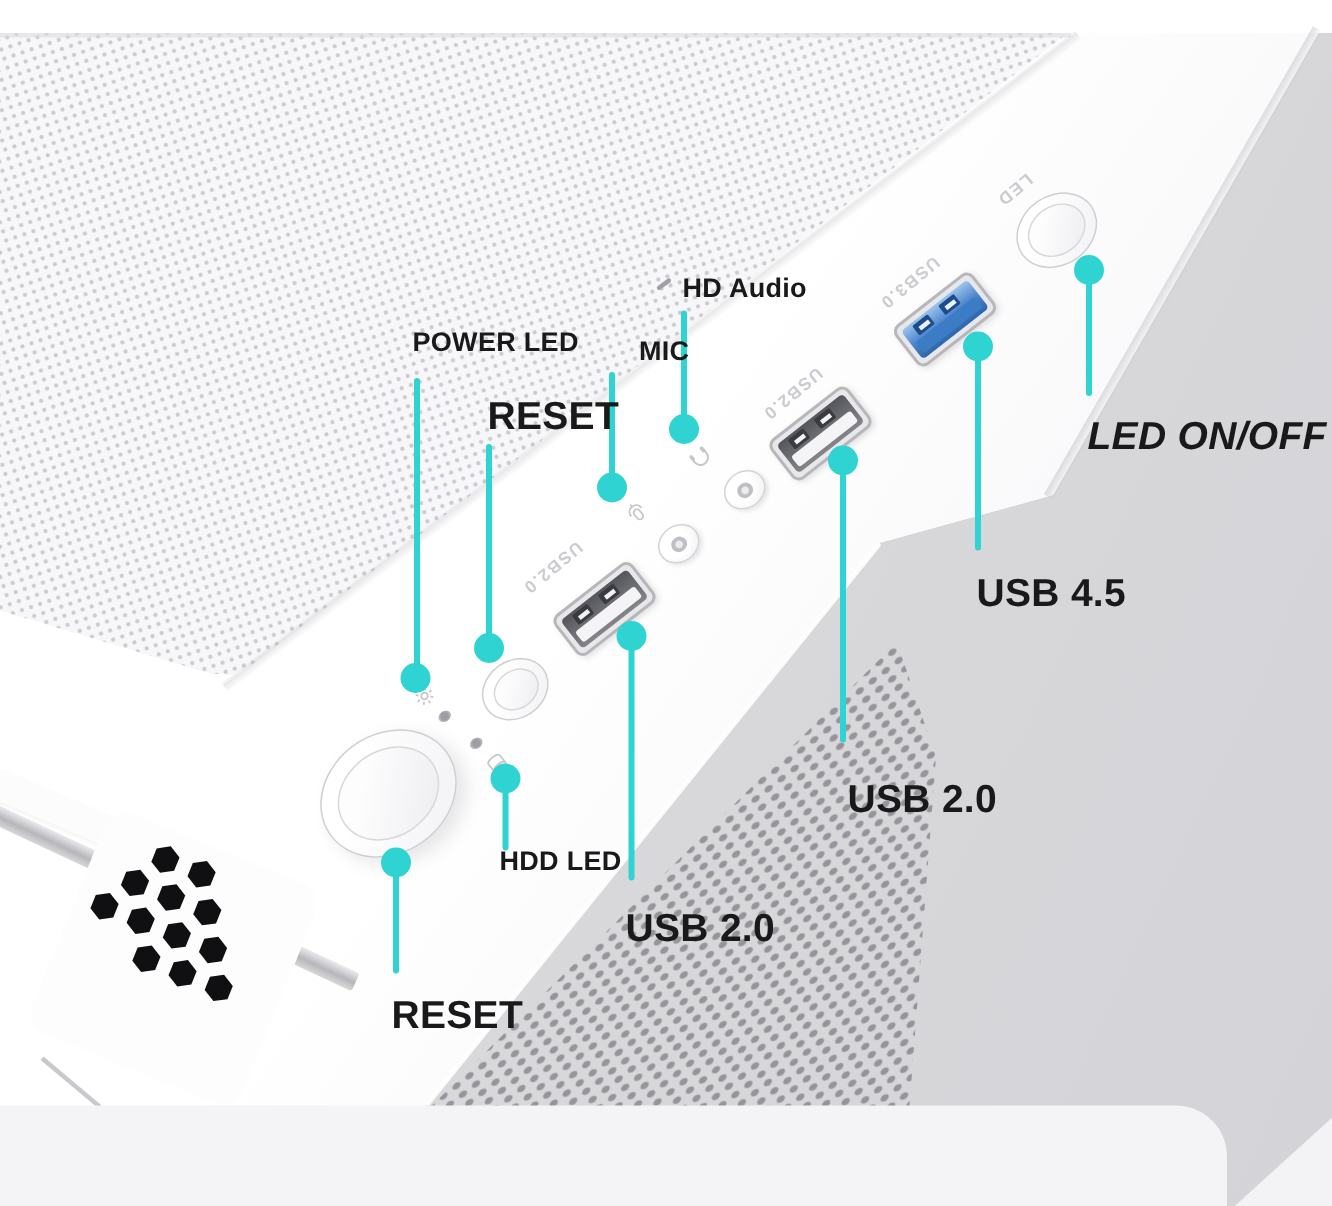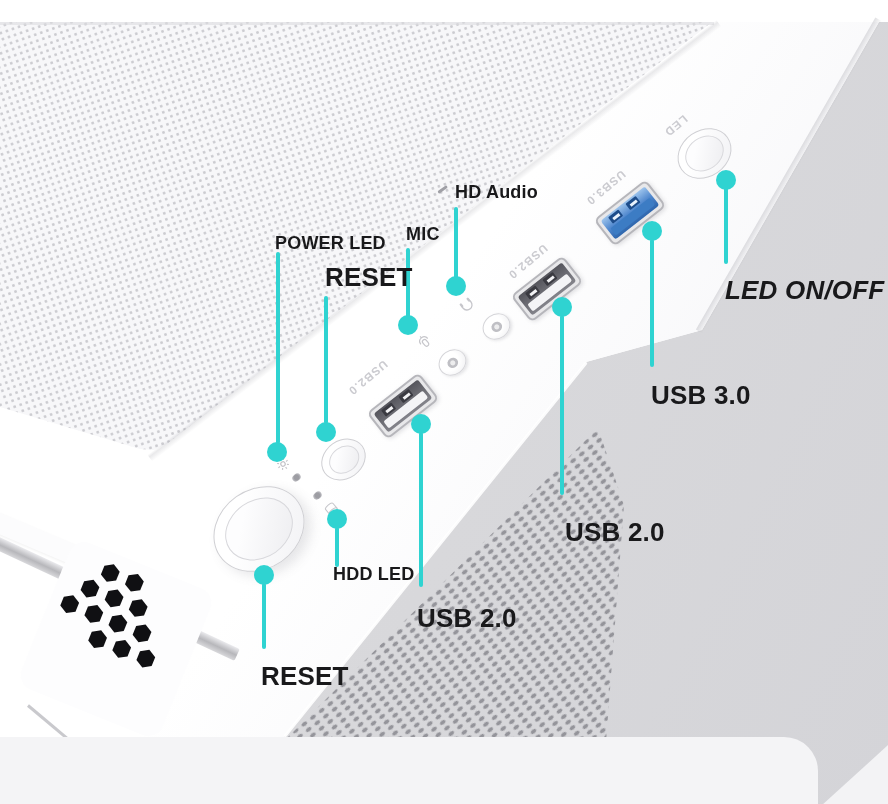--- a/index.html
+++ b/index.html
@@ -142,22 +142,22 @@
   .pr-usb30{left:606px;top:188px;} .pr-led{left:676px;top:126px;}
 
   
   .c-line{position:absolute;width:4px;background:var(--accent);border-radius:2px;}
   .c-dot{position:absolute;width:20px;height:20px;border-radius:50%;background:var(--accent);}
   .c-label{position:absolute;font-weight:bold;color:var(--label);white-space:nowrap;letter-spacing:0.2px;}
   .sz-s{font-size:18px;} .sz-l{font-size:26px;text-align:center;}
   .hd-dash{left:437px;top:188px;width:11px;height:2.5px;background:#a0a0a6;transform:rotate(-36deg);border-radius:2px;}
 
   .l-hdaudio{left:454px;top:207px;height:72px;} .d-hdaudio{left:446px;top:276px;} .t-hdaudio{left:455px;top:182px;}
-  .l-mic{left:406px;top:248px;height:70px;}     .d-mic{left:398px;top:315px;}     .t-mic{left:406px;top:224px;}
-  .l-powerled{left:276px;top:252px;height:192px;} .d-powerled{left:267px;top:442px;} .t-powerled{left:275px;top:233px;}
+  .l-mic{left:406px;top:248px;height:70px;}     .d-mic{left:398px;top:315px;}     .t-mic{left:426px;top:224px;}
+  .l-powerled{left:276px;top:252px;height:192px;} .d-powerled{left:267px;top:442px;} .t-powerled{left:275px;top:218px;}
   .l-reset{left:324px;top:296px;height:128px;}  .d-reset{left:316px;top:422px;}   .t-reset{left:325px;top:262px;}
   .l-ledonoff{left:724px;top:186px;height:78px;} .d-ledonoff{left:716px;top:170px;} .t-ledonoff{left:725px;top:275px;font-style:italic;}
   .l-usb30{left:650px;top:239px;height:128px;}  .d-usb30{left:642px;top:221px;}   .t-usb30{left:651px;top:380px;}
   .l-usb20r{left:560px;top:315px;height:180px;} .d-usb20r{left:552px;top:297px;}  .t-usb20r{left:565px;top:517px;}
   .l-usb20l{left:419px;top:432px;height:155px;} .d-usb20l{left:411px;top:414px;}  .t-usb20l{left:417px;top:603px;}
   .l-hddled{left:335px;top:527px;height:40px;}  .d-hddled{left:327px;top:509px;}  .t-hddled{left:333px;top:564px;}
   .l-power{left:262px;top:583px;height:66px;}   .d-power{left:254px;top:565px;}   .t-power{left:261px;top:661px;}
 </style>
 </head>
 <body>
@@ -289,21 +289,21 @@
     <div class="c-label sz-l t-reset">RESET</div>
   </div>
   <div>
     <div class="c-line l-ledonoff"></div>
     <div class="c-dot d-ledonoff"></div>
     <div class="c-label sz-l t-ledonoff">LED ON/OFF</div>
   </div>
   <div>
     <div class="c-line l-usb30"></div>
     <div class="c-dot d-usb30"></div>
-    <div class="c-label sz-l t-usb30">USB 3.0</div>
+    <div class="c-label sz-l t-usb30">USB 4.5</div>
   </div>
   <div>
     <div class="c-line l-usb20r"></div>
     <div class="c-dot d-usb20r"></div>
     <div class="c-label sz-l t-usb20r">USB 2.0</div>
   </div>
   <div>
     <div class="c-line l-usb20l"></div>
     <div class="c-dot d-usb20l"></div>
     <div class="c-label sz-l t-usb20l">USB 2.0</div>

